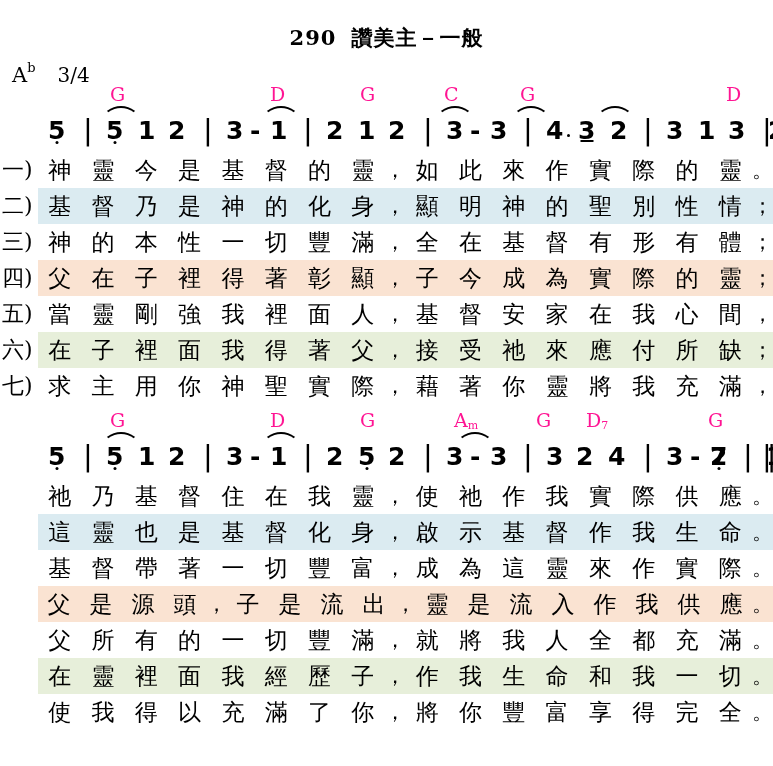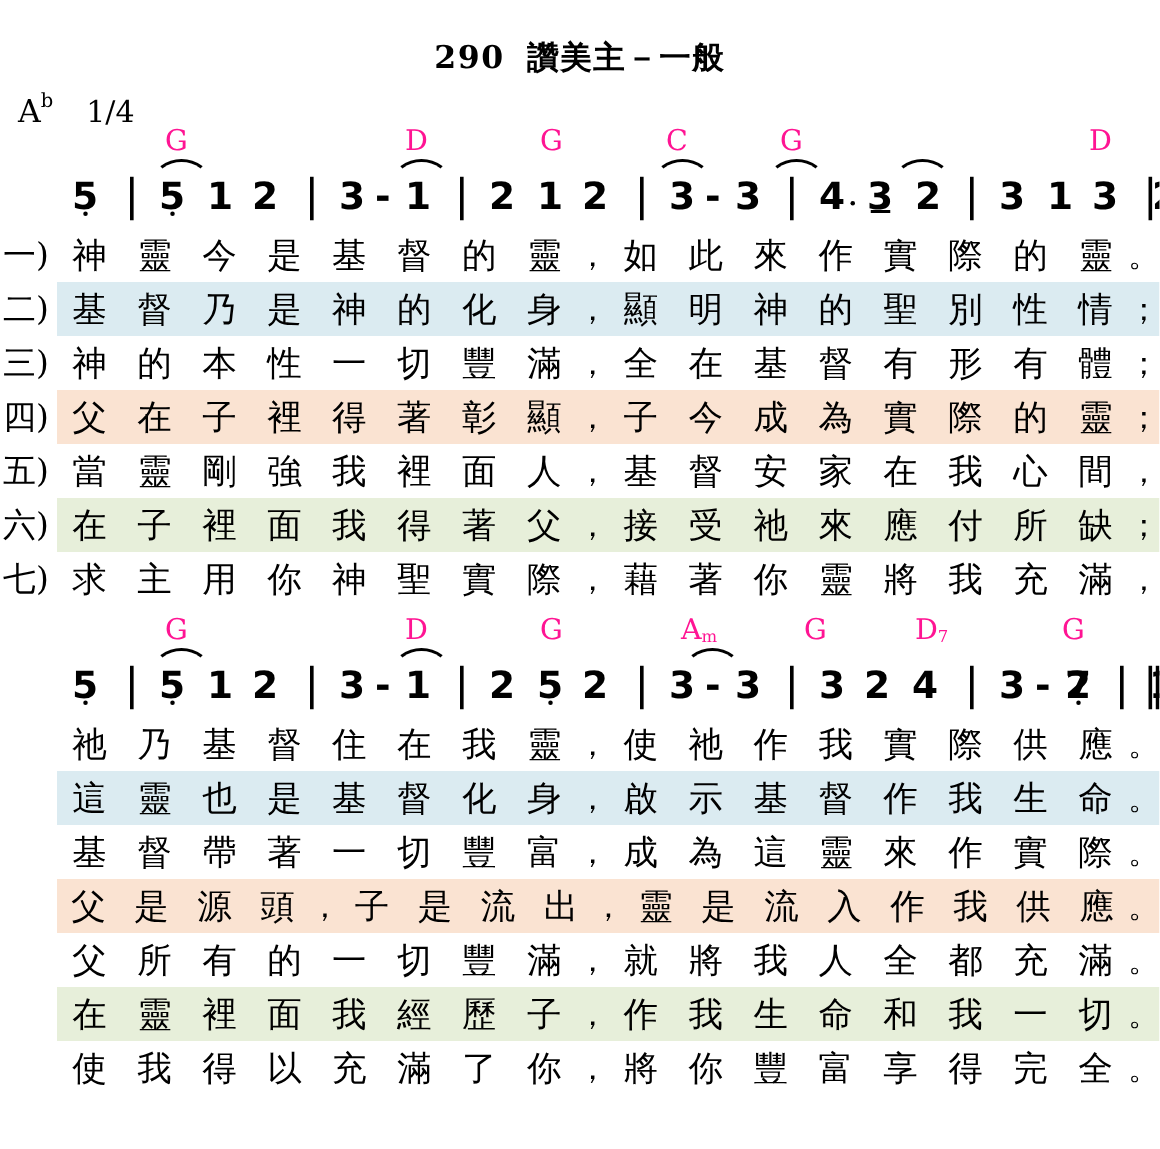--- a/index.html
+++ b/index.html
@@ -187,21 +187,21 @@
 </head>
 <body>
 
 <div class="title-bar">
   <span class="title-text">290</span>
   <span class="title-text" style="margin-left:10px;">讚美主－一般</span>
 </div>
 
 <div class="keyline">
   <span class="key-name"><span>A</span><span class="key-flat">b</span></span>
-  <span class="meter">1/4</span>
+  <span class="meter">3/4</span>
 </div>
 
 <div style="height:34px;"></div>
 
 <div class="staff-block">
   <div class="chord-row">
       <span class="chord" style="left: 72px;">G</span>
       <span class="chord" style="left: 232px;">D</span>
       <span class="chord" style="left: 322px;">G</span>
       <span class="chord" style="left: 406px;">C</span>
@@ -410,21 +410,21 @@
     </div>
   </div>
 
 <div class="staff-block" style="margin-top:6px;">
   <div class="chord-row">
       <span class="chord" style="left: 72px;">G</span>
       <span class="chord" style="left: 232px;">D</span>
       <span class="chord" style="left: 322px;">G</span>
       <span class="chord" style="left: 416px;">A<sub>m</sub></span>
       <span class="chord" style="left: 498px;">G</span>
-      <span class="chord" style="left: 572px;">D<sub>7</sub></span>
+      <span class="chord" style="left: 548px;">D<sub>7</sub></span>
       <span class="chord" style="left: 670px;">G</span>
     </div>
   <div class="slur-row">
       <div class="slur" style="left: 64px;"></div>
       <div class="slur" style="left: 224px;"></div>
       <div class="slur" style="left: 418px;"></div>
     </div>
   <div class="notes-row">
       <span class="note low" style="left: 10px;">5</span>
       <span class="bar" style="left: 45px;">|</span>

